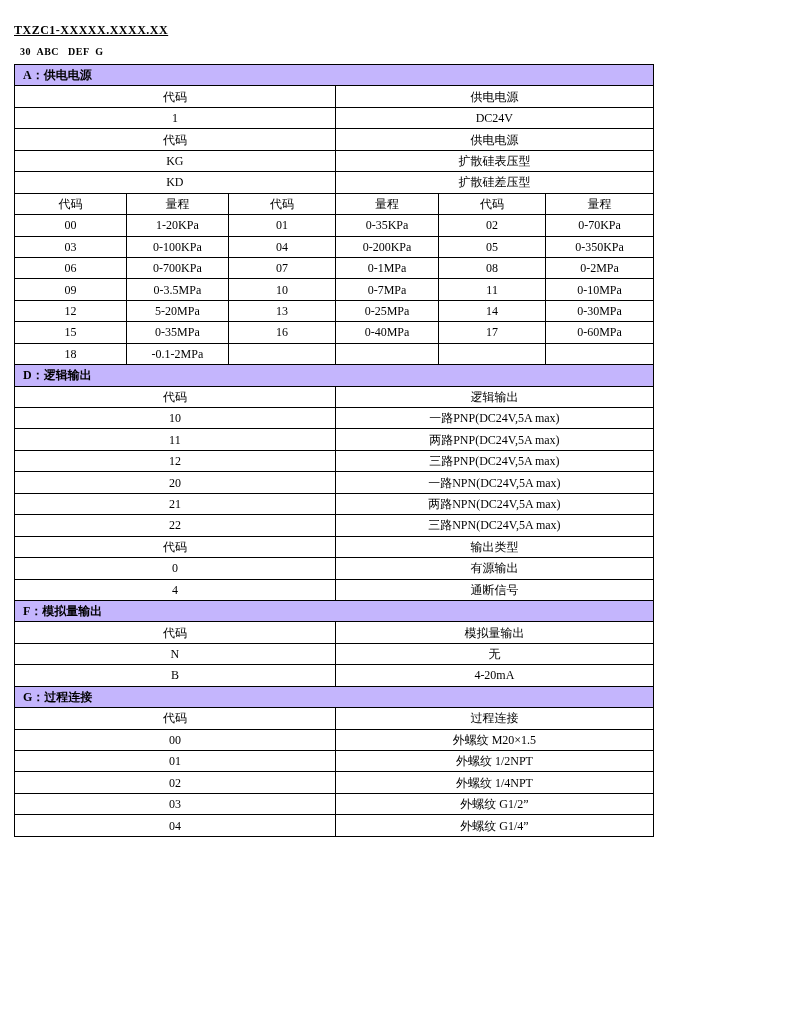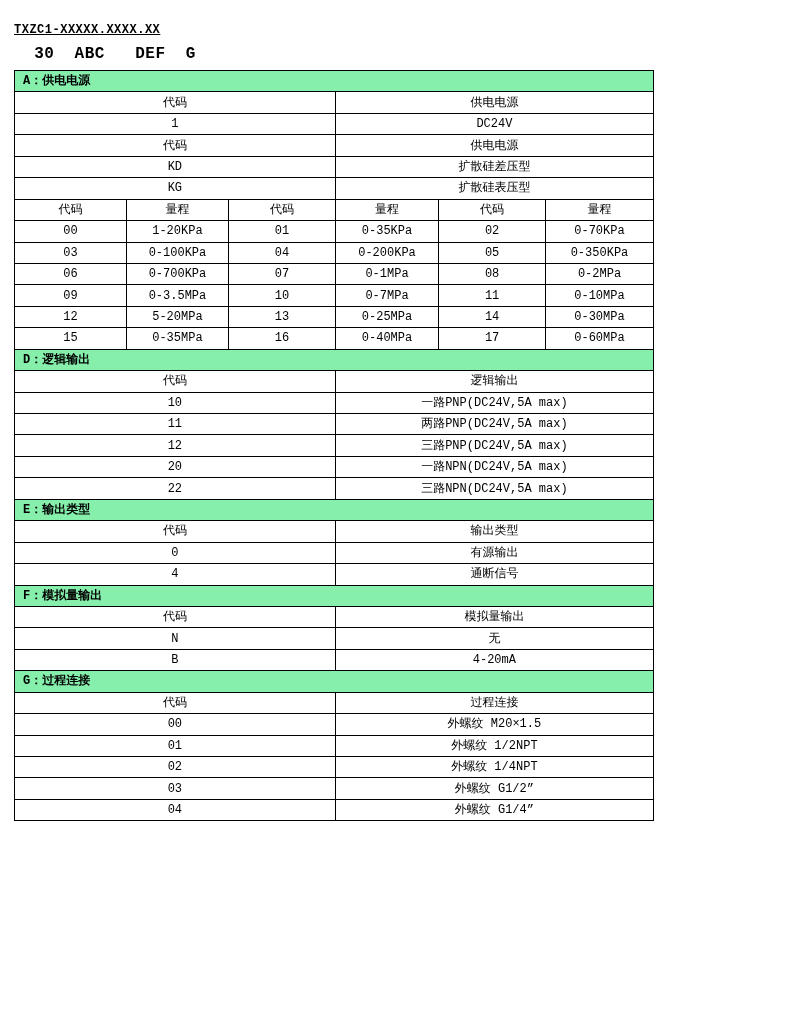--- a/index.html
+++ b/index.html
@@ -4,31 +4,31 @@
 <style>
   html,body { margin:0; padding:0; background:#fff; }
   .page {
     position: relative;
     width: 668px;
     height: 1035px;
     box-sizing: border-box;
     padding: 23px 14px 0 14px;
     background: #ffffff;
     color: #000;
-    font-family: Liberation Mono, monospace;
+    font-family: Liberation Serif, serif;
   }
   .model-code {
     font-size: 12px;
     font-weight: bold;
     text-decoration: underline;
     white-space: pre;
     letter-spacing: 0.5px;
   }
   .code-pos {
-    font-size: 16px;
+    font-size: 10px;
     font-weight: bold;
     white-space: pre;
     margin-top: 8px;
     letter-spacing: 0.5px;
   }
   #tables { margin-top: 7px; }
   table.spec {
     border-collapse: collapse;
     width: 100%;
     table-layout: fixed;
@@ -40,21 +40,21 @@
     padding: 0;
     text-align: center;
     vertical-align: middle;
     font-size: 12px;
     line-height: 20px;
     color: #000;
     overflow: hidden;
     white-space: nowrap;
   }
   table.spec td.sect {
-    background: #86efac;
+    background: #c4b5fd;
     text-align: left;
     padding-left: 8px;
     font-weight: bold;
   }
 </style>
 </head>
 <body>
 
 <div class="page">
   <div class="model-code">TXZC1-XXXXX.XXXX.XX</div>
@@ -83,26 +83,26 @@
         <colgroup>
           <col style="width: 50.2%;">
           <col style="width: 49.8%;">
         </colgroup>
         <tbody>
           <tr>
             <td>代码</td>
             <td>供电电源</td>
           </tr>
           <tr>
+            <td>KG</td>
+            <td>扩散硅表压型</td>
+          </tr>
+          <tr>
             <td>KD</td>
             <td>扩散硅差压型</td>
-          </tr>
-          <tr>
-            <td>KG</td>
-            <td>扩散硅表压型</td>
           </tr>
         </tbody>
       </table>
       <table class="spec">
         <colgroup>
           <col style="width: 17.5%;">
           <col style="width: 16%;">
           <col style="width: 16.7%;">
           <col style="width: 16.2%;">
           <col style="width: 16.7%;">
@@ -158,20 +158,28 @@
             <td>0-30MPa</td>
           </tr>
           <tr>
             <td>15</td>
             <td>0-35MPa</td>
             <td>16</td>
             <td>0-40MPa</td>
             <td>17</td>
             <td>0-60MPa</td>
           </tr>
+          <tr>
+            <td>18</td>
+            <td>-0.1-2MPa</td>
+            <td></td>
+            <td></td>
+            <td></td>
+            <td></td>
+          </tr>
         </tbody>
       </table>
       <table class="spec">
         <colgroup>
           <col style="width: 50.2%;">
           <col style="width: 49.8%;">
         </colgroup>
         <tbody>
           <tr>
             <td colspan="2" class="sect">D：逻辑输出</td>
@@ -190,34 +198,35 @@
           </tr>
           <tr>
             <td>12</td>
             <td>三路PNP(DC24V,5A max)</td>
           </tr>
           <tr>
             <td>20</td>
             <td>一路NPN(DC24V,5A max)</td>
           </tr>
           <tr>
+            <td>21</td>
+            <td>两路NPN(DC24V,5A max)</td>
+          </tr>
+          <tr>
             <td>22</td>
             <td>三路NPN(DC24V,5A max)</td>
           </tr>
         </tbody>
       </table>
       <table class="spec">
         <colgroup>
           <col style="width: 50.2%;">
           <col style="width: 49.8%;">
         </colgroup>
         <tbody>
-          <tr>
-            <td colspan="2" class="sect">E：输出类型</td>
-          </tr>
           <tr>
             <td>代码</td>
             <td>输出类型</td>
           </tr>
           <tr>
             <td>0</td>
             <td>有源输出</td>
           </tr>
           <tr>
             <td>4</td>

